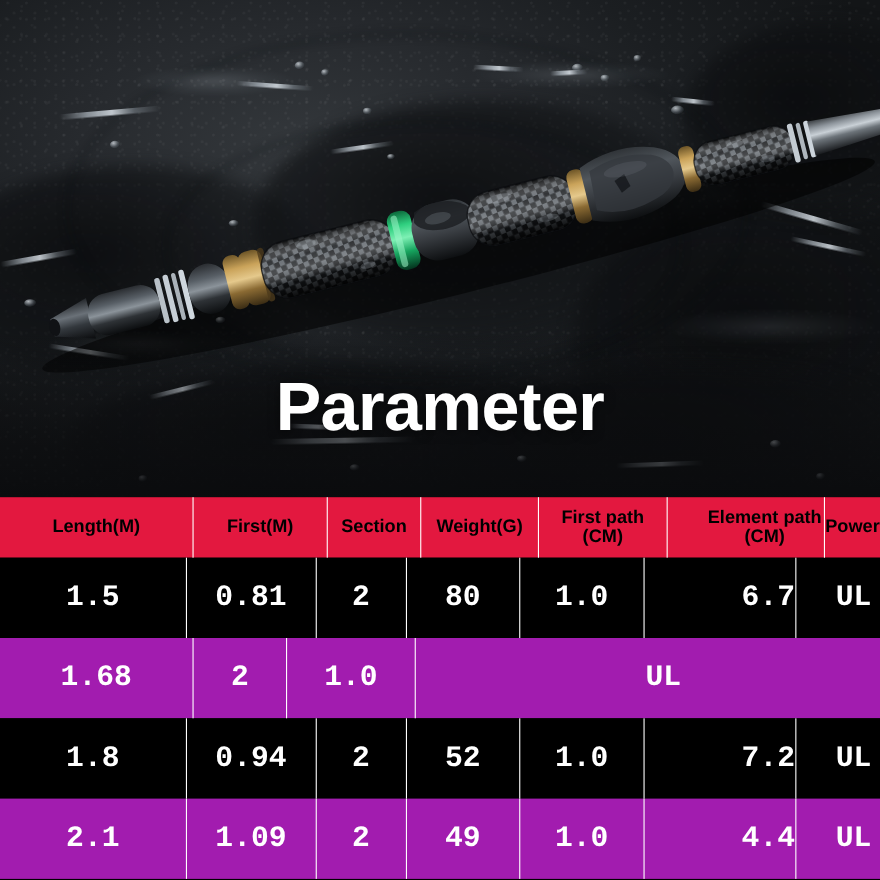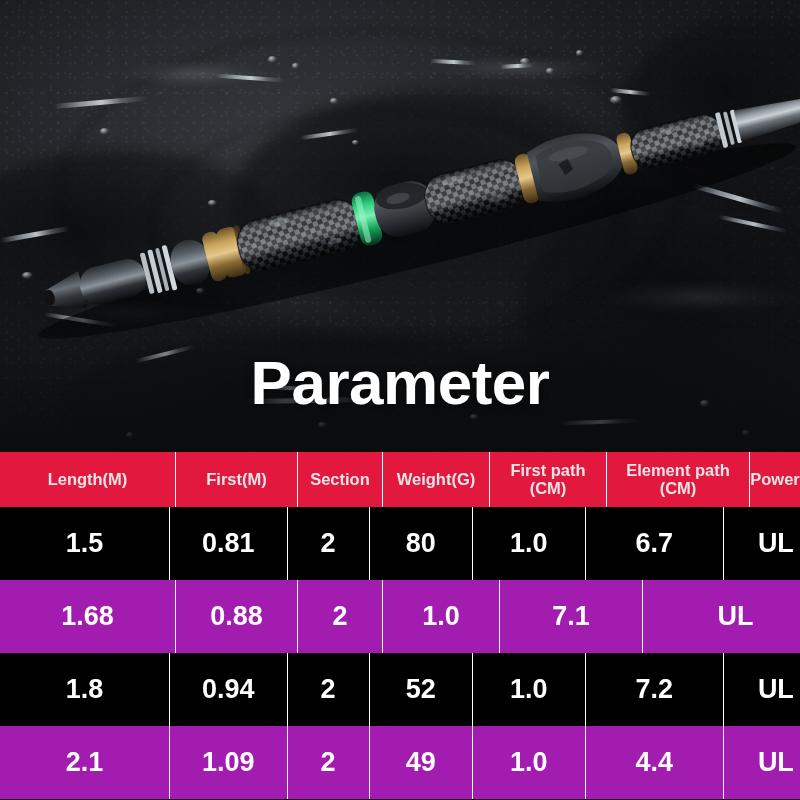--- a/index.html
+++ b/index.html
@@ -65,55 +65,54 @@
   
   .rod { position:absolute; left:0; top:0; width:800px; height:452px; }
 
   
   .title {
     position:absolute; left:0; top:340px; width:800px;
     text-align:center;
     font-size:62px; font-weight:bold; color:#ffffff;
     letter-spacing:-.5px; line-height:1;
     text-shadow:0 2px 10px rgba(0,0,0,.55);
-    margin-top:12px;
   }
 
   
   .table { position:absolute; left:0; top:452px; width:800px; height:348px; }
   .thead {
     display:flex; width:800px; height:55px;
     background:#e3183f;
   }
   .th {
     display:flex; align-items:center; justify-content:center;
     text-align:center;
-    color:#e5e5e5; font-weight:bold; font-size:16.5px; line-height:1.08;
+    color:#000000; font-weight:bold; font-size:16.5px; line-height:1.08;
     border-right:1.6px solid #ffffff;
     padding:0 2px;
   }
   .th:last-child { border-right:none; }
 
-  .trow { display:flex; width:800px; height:73px; }
+  .trow { display:flex; width:800px; height:73px;font-family:Liberation Mono, monospace; }
   .trow.alt { background:#a21caf; }
   .trow.base { background:#000000; }
   .td {
     display:flex; align-items:center; justify-content:center;
     color:#ffffff; font-weight:bold; font-size:27px;
     border-right:1.6px solid #ffffff;
   }
   .td:last-child { border-right:none;margin-left:28px; }
 
   
   .c0 { width:176px; }
   .c1 { width:122px; }
   .c2 { width:85px;  }
   .c3 { width:107px; }
   .c4 { width:117px; }
-  .c5 { width:143px; }
+  .c5 { width:143px;justify-content:flex-end; }
   .c6 { width:50px; flex:1 1 auto; }
 </style>
 </head>
 <body>
 
 <div id="page">
 
   <div class="hero">
     <div class="grain"></div>
 
@@ -354,24 +353,22 @@
       <div class="td c1">0.81</div>
       <div class="td c2">2</div>
       <div class="td c3">80</div>
       <div class="td c4">1.0</div>
       <div class="td c5">6.7</div>
       <div class="td c6">UL</div>
     </div>
 
     <div class="trow alt">
       <div class="td c0">1.68</div>
-      <div class="td c1">0.88</div>
       <div class="td c2">2</div>
       <div class="td c4">1.0</div>
-      <div class="td c5">7.1</div>
       <div class="td c6">UL</div>
     </div>
 
     <div class="trow base">
       <div class="td c0">1.8</div>
       <div class="td c1">0.94</div>
       <div class="td c2">2</div>
       <div class="td c3">52</div>
       <div class="td c4">1.0</div>
       <div class="td c5">7.2</div>

